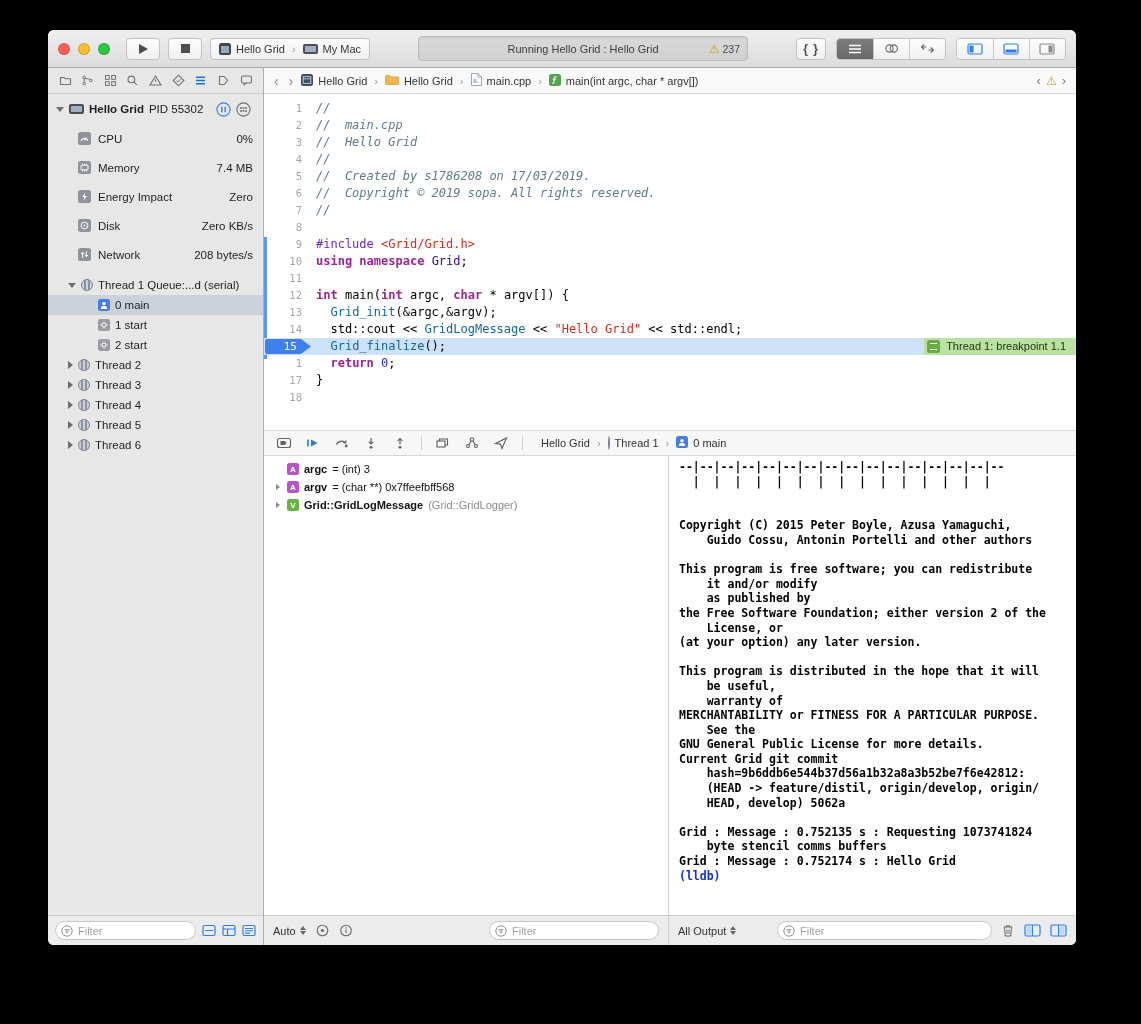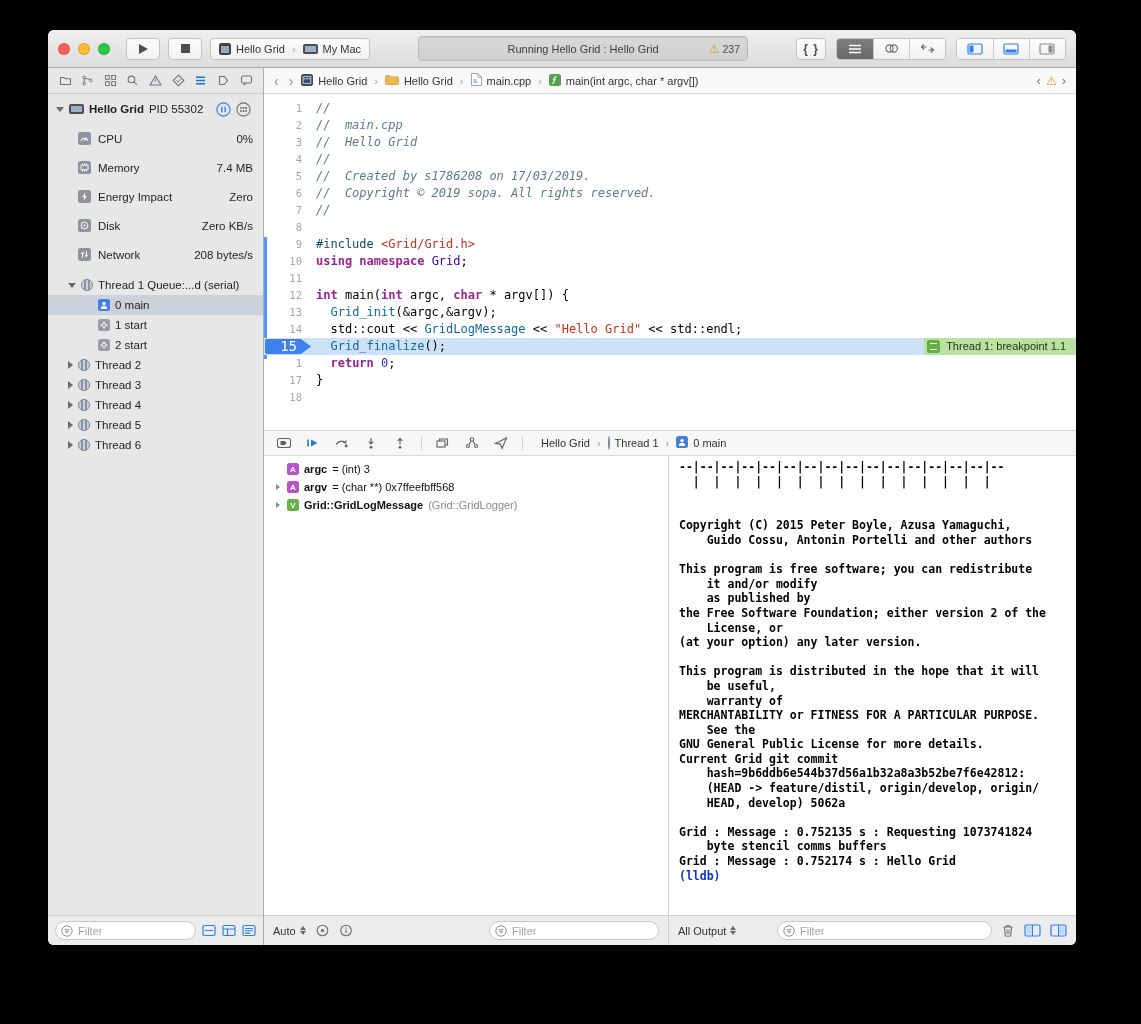--- a/index.html
+++ b/index.html
@@ -73,28 +73,28 @@
   .jump-right{margin-left:auto;display:flex;align-items:center;gap:5px;color:#7b7b7b;font-size:13px}
 
   .code-area{flex:0 0 336px;position:relative;overflow:hidden;padding-top:6px;
     font-family:"DejaVu Sans Mono","Liberation Mono",monospace;font-size:12px}
   .code-line{display:flex;height:17px;line-height:17px;position:relative}
   .gutter{flex:0 0 48px;text-align:right;padding-right:10px;color:#a6a6a6;font-size:10.5px;position:relative}
   .code-text{white-space:pre;padding-left:4px}
   .code-line.hl{background:#cde1f8}
   .bp-marker{position:absolute;left:1px;top:1px;width:46px;height:15px;background:#3f80ee;color:#fff;
     clip-path:polygon(0 0,36px 0,100% 50%,36px 100%,0 100%);border-radius:2px;
-    font-size:14px;line-height:15px;text-align:right;padding-right:14px}
+    font-size:11px;line-height:15px;text-align:right;padding-right:14px}
   .annot{position:absolute;right:0;top:0;bottom:0;background:#b9e2a0;display:flex;align-items:center;gap:6px;padding:0 10px 0 3px}
   .annot-ic{width:13px;height:13px;border-radius:2.5px;background:#65ad43;display:flex;align-items:center;justify-content:center}
   .annot-ic::before{content:"";display:block;width:7px;height:5px;border-top:1.5px solid #fff;border-bottom:1.5px solid #fff}
   .annot-text{font-family:"Liberation Sans",sans-serif;font-size:11px;color:#20351a}
   .change-bar{position:absolute;left:0;top:143px;width:3px;height:122px;background:#5b97f2}
   .tok-p{color:#000}.tok-c{color:#5d7b89;font-style:italic}.tok-k{color:#9b2393;font-weight:600}
-  .tok-s{color:#d12f1b}.tok-pre{color:#0c4a6e}.tok-t{color:#3900a0}.tok-f{color:#0f68a0}.tok-num{color:#272ad8}
+  .tok-s{color:#d12f1b}.tok-pre{color:#6d28d9}.tok-t{color:#3900a0}.tok-f{color:#0f68a0}.tok-num{color:#272ad8}
 
   .debugbar{flex:0 0 26px;background:#f7f7f7;border-top:1px solid #d8d8d8;border-bottom:1px solid #d8d8d8;
     display:flex;align-items:center;gap:13px;padding:0 12px;font-size:11px;color:#333}
   .db-div{width:1px;height:14px;background:#d2d2d2}
   .debug-crumbs{display:flex;align-items:center;gap:6px}
 
   .panes{flex:1;display:flex;min-height:0}
   .vars-pane{flex:0 0 405px;border-right:1px solid #cfcfcf;display:flex;flex-direction:column;min-width:0}
   .console-pane{flex:1;display:flex;flex-direction:column;min-width:0}
   .vars-list{flex:1;overflow:hidden;padding-top:4px;font-size:11px;color:#111}

